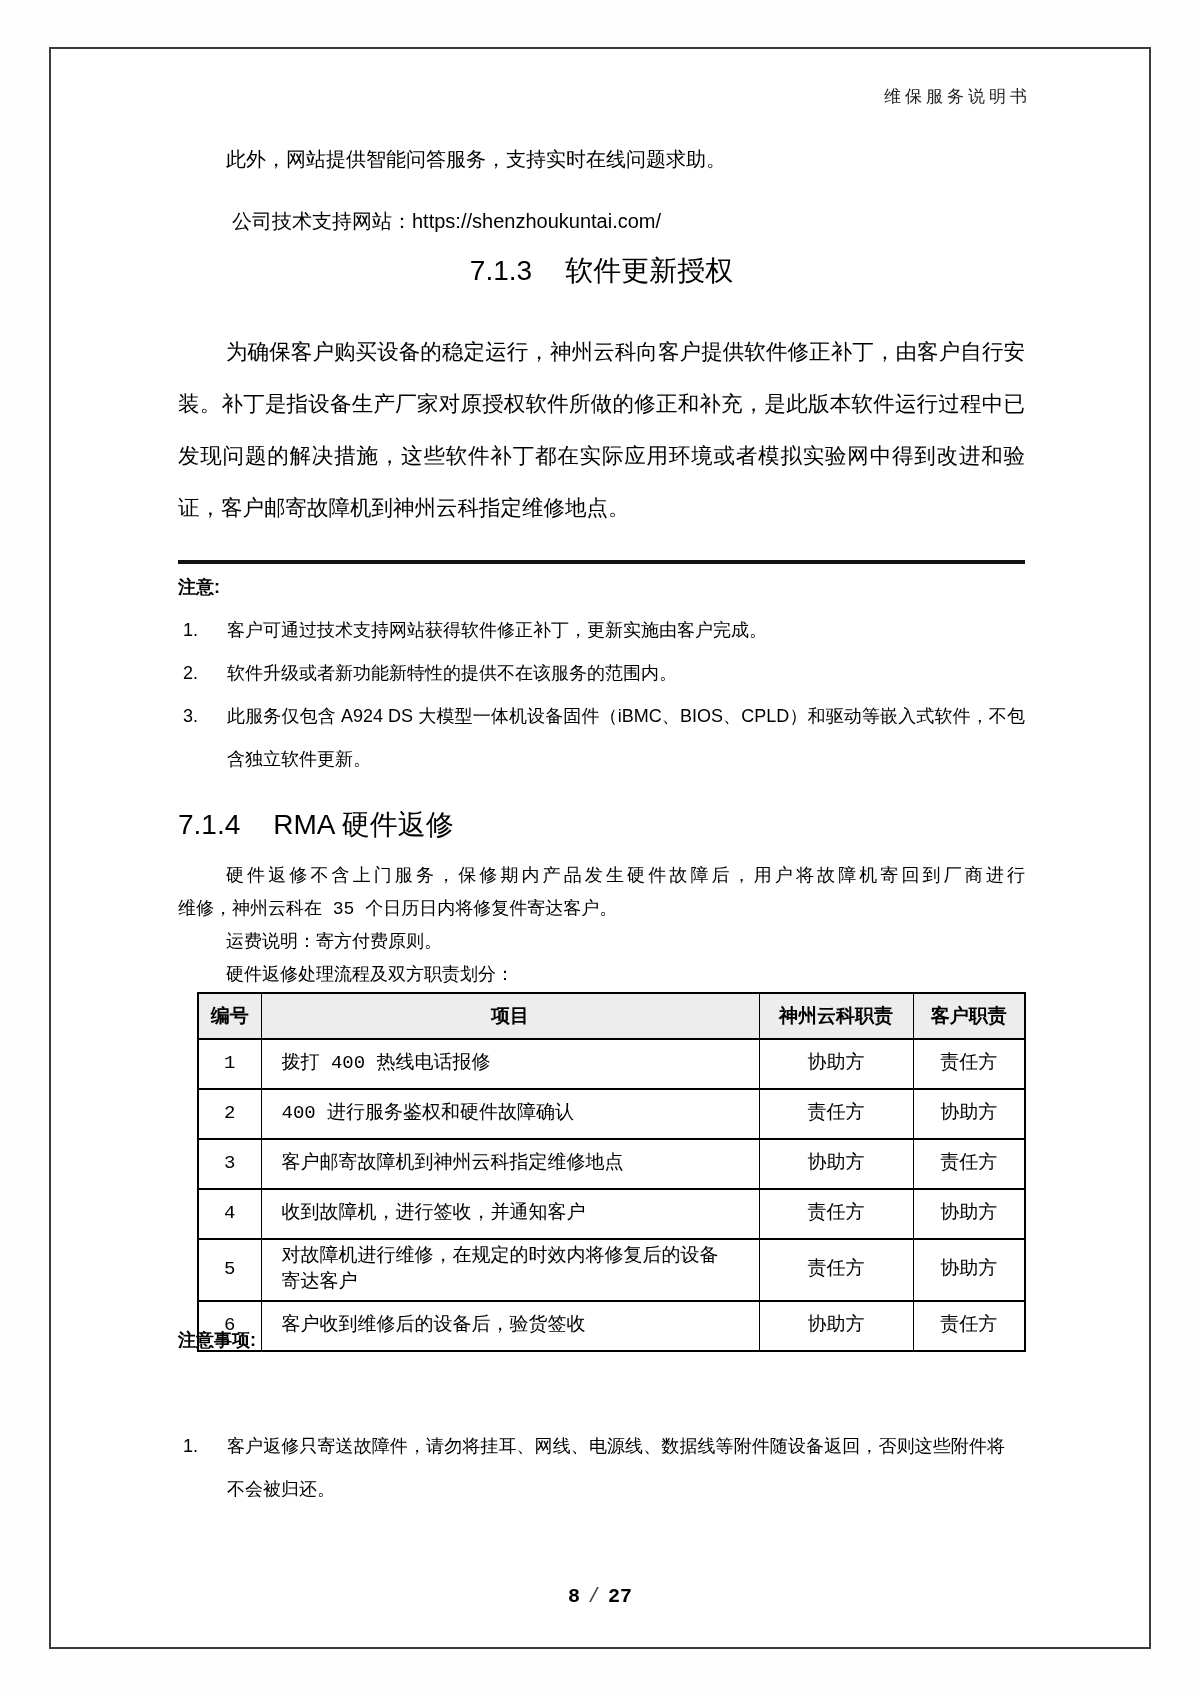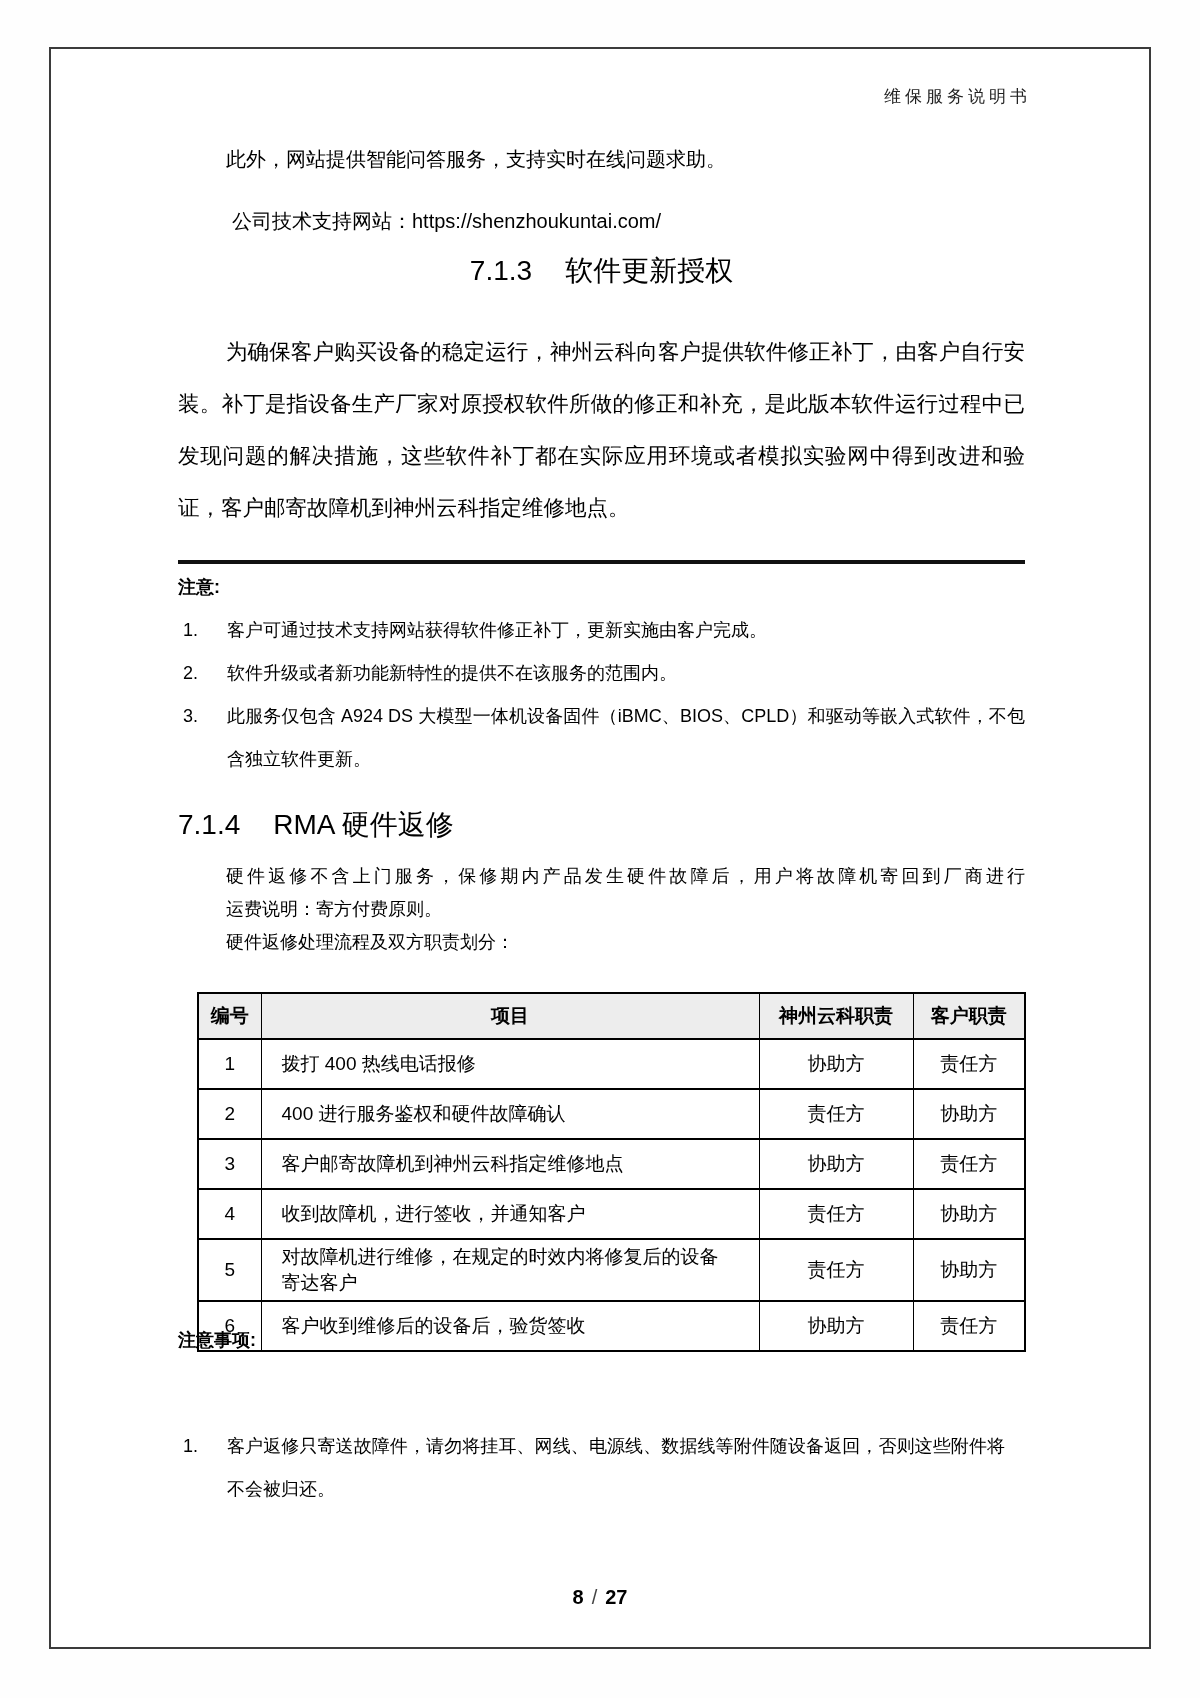--- a/index.html
+++ b/index.html
@@ -1,21 +1,21 @@
 <!DOCTYPE html>
 <html style="--text: #000000; --page-border: #3b3b3b; --table-border: #000000; --table-header-bg: #ededed; --rule: #111111; --footer-separator: #444444;"><head>
 <meta charset="utf-8">
 <style>
   html,body{margin:0;padding:0;}
   body{
     width:1200px;height:1698px;position:relative;background:#fefefe;
     font-family:"Liberation Sans","DejaVu Sans",sans-serif;
     color:var(--text,#000);overflow:hidden;
   }
-  .serif{font-family:Liberation Sans, sans-serif;}
+  .serif{font-family:Liberation Mono, monospace;}
   .page{
     position:absolute;left:49px;top:47px;width:1102px;height:1602px;
     background:#fff;border:2px solid var(--page-border,#3b3b3b);box-sizing:border-box;
   }
   .abs{position:absolute;left:127px;width:847px;}
   
   .doc-header{top:36px;left:auto;right:118px;width:auto;font-size:17px;letter-spacing:4px;color:#222;}
   
   .p-intro{font-size:20px;line-height:28px;}
   #p1{top:96px;padding-left:48px;}
@@ -103,20 +103,21 @@
       <span class="note-txt">此服务仅包含 A924 DS 大模型一体机设备固件（iBMC、BIOS、CPLD）和驱动等嵌入式软件，不包含独立软件更新。</span>
     </div>
   </div>
 
   <h2 class="abs sec-h" id="h714" style="margin:0;">
     <span class="h-num">7.1.4</span><span>RMA 硬件返修</span>
   </h2>
 
   <div class="abs serif" id="serifblk">
     <span class="line jlast">硬件返修不含上门服务，保修期内产品发生硬件故障后，用户将故障机寄回到厂商进行</span>
+    <span class="line">维修，神州云科在 35 个日历日内将修复件寄达客户。</span>
     <span class="line ind">运费说明：寄方付费原则。</span>
     <span class="line ind">硬件返修处理流程及双方职责划分：</span>
   </div>
 
   <table class="abs serif" id="rmatable">
     <colgroup>
         <col style="width:63px">
         <col style="width:498px">
         <col style="width:154px">
         <col style="width:112px">

